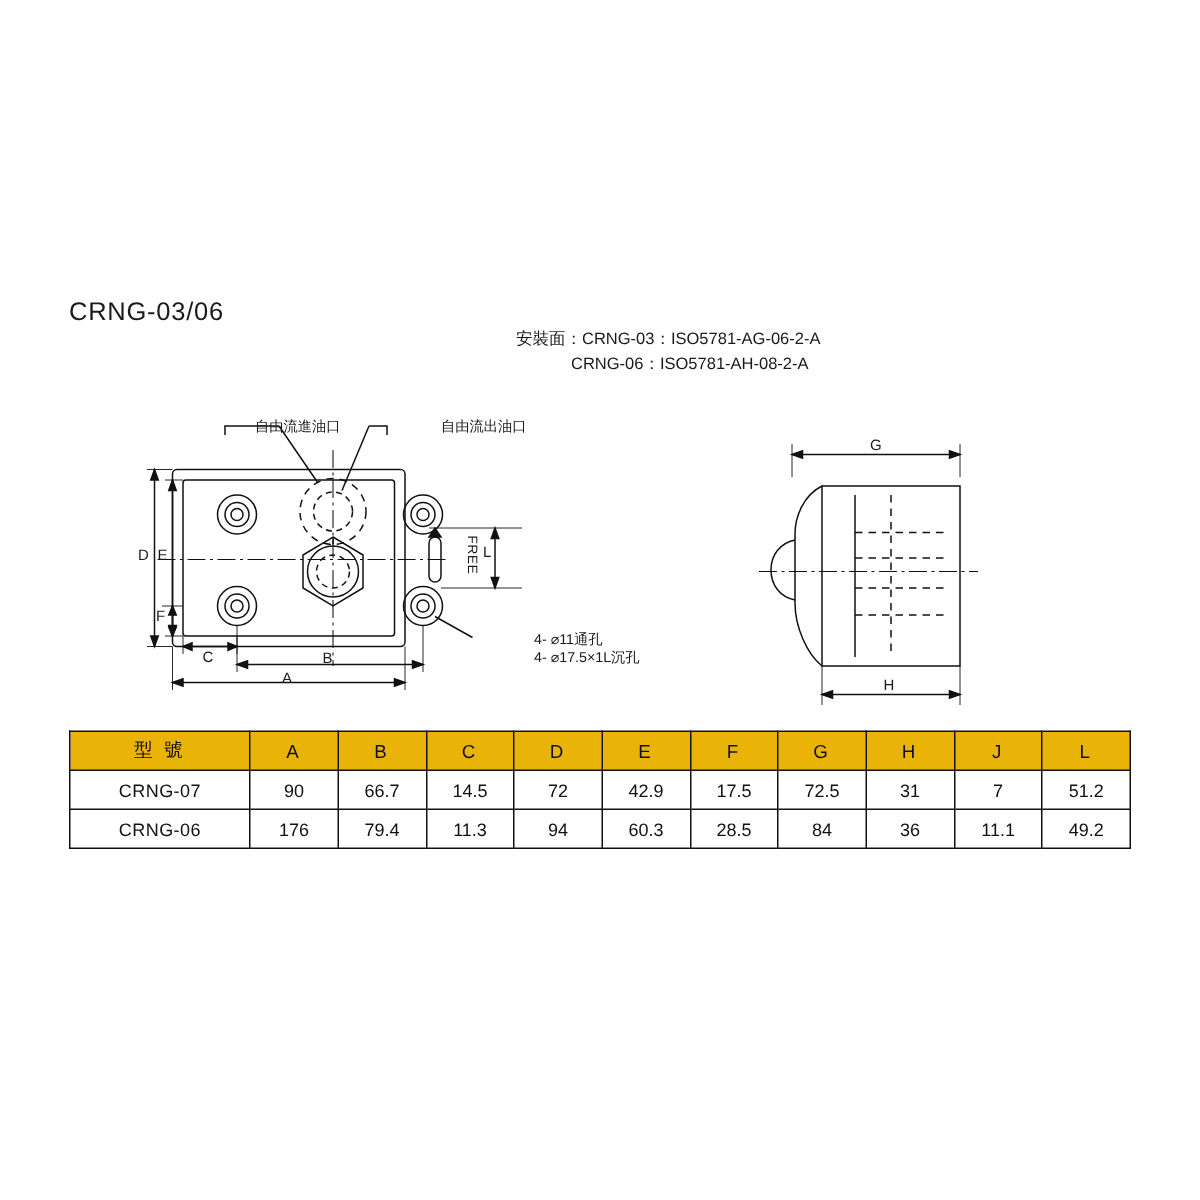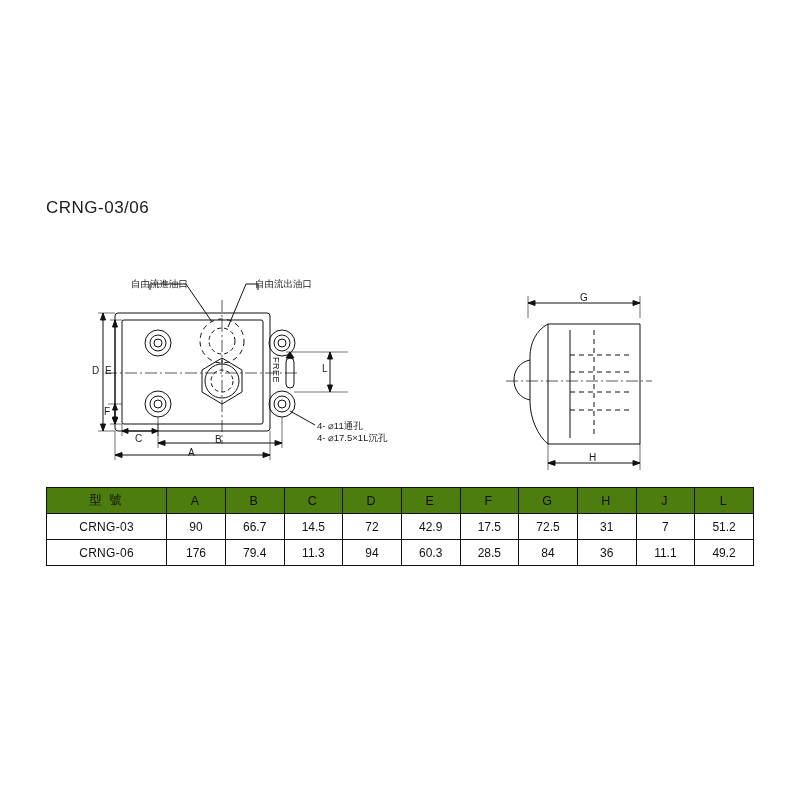--- a/index.html
+++ b/index.html
@@ -35,20 +35,21 @@
     font-size: 11px;
     line-height: 17px;
     color: #1a1a1a;
     white-space: pre;
   }
   .label {
     position: absolute;
     font-size: 9.5px;
     color: #1a1a1a;
     white-space: nowrap;
+    margin-left: 39px;
   }
   .dim {
     position: absolute;
     font-size: 10px;
     color: #1a1a1a;
     white-space: nowrap;
   }
   svg.draw {
     position: absolute;
     left: 0; top: 0;
@@ -66,37 +67,39 @@
   }
   .spec-table th, .spec-table td {
     border: 1px solid #111;
     text-align: center;
     height: 25px;
     padding: 0;
     font-weight: normal;
     color: #111;
   }
   .spec-table thead th {
-    background: #4d7c0f;
+    background: #eab308;
     font-size: 12.5px;
     letter-spacing: 2px;
   }
   .spec-table col.c-model { width: 120px; }
   .spec-table col.c-val { width: 58.6px; }
   .spec-table td.model-cell {
     letter-spacing: 0.3px;
   }
 </style>
 </head>
 <body>
 
 <div class="page">
 
   <div class="title">CRNG-03/06</div>
 
+  <div class="mount-note">安裝面：CRNG-03：ISO5781-AG-06-2-A
+            CRNG-06：ISO5781-AH-08-2-A</div>
 
   <svg class="draw" viewBox="0 0 800 800">
     <g stroke="#111" fill="none" stroke-width="1">
 
       <rect x="115" y="313" width="155" height="118" rx="3"></rect>
 
       <rect x="122" y="320" width="141" height="104" rx="2"></rect>
 
       <g>
         <circle cx="158" cy="343" r="13"></circle>
@@ -245,21 +248,21 @@
         <th>E</th>
         <th>F</th>
         <th>G</th>
         <th>H</th>
         <th>J</th>
         <th>L</th>
       </tr>
     </thead>
     <tbody>
       <tr>
-        <td class="model-cell">CRNG-03</td>
+        <td class="model-cell">CRNG-07</td>
         <td>90</td>
         <td>66.7</td>
         <td>14.5</td>
         <td>72</td>
         <td>42.9</td>
         <td>17.5</td>
         <td>72.5</td>
         <td>31</td>
         <td>7</td>
         <td>51.2</td>

